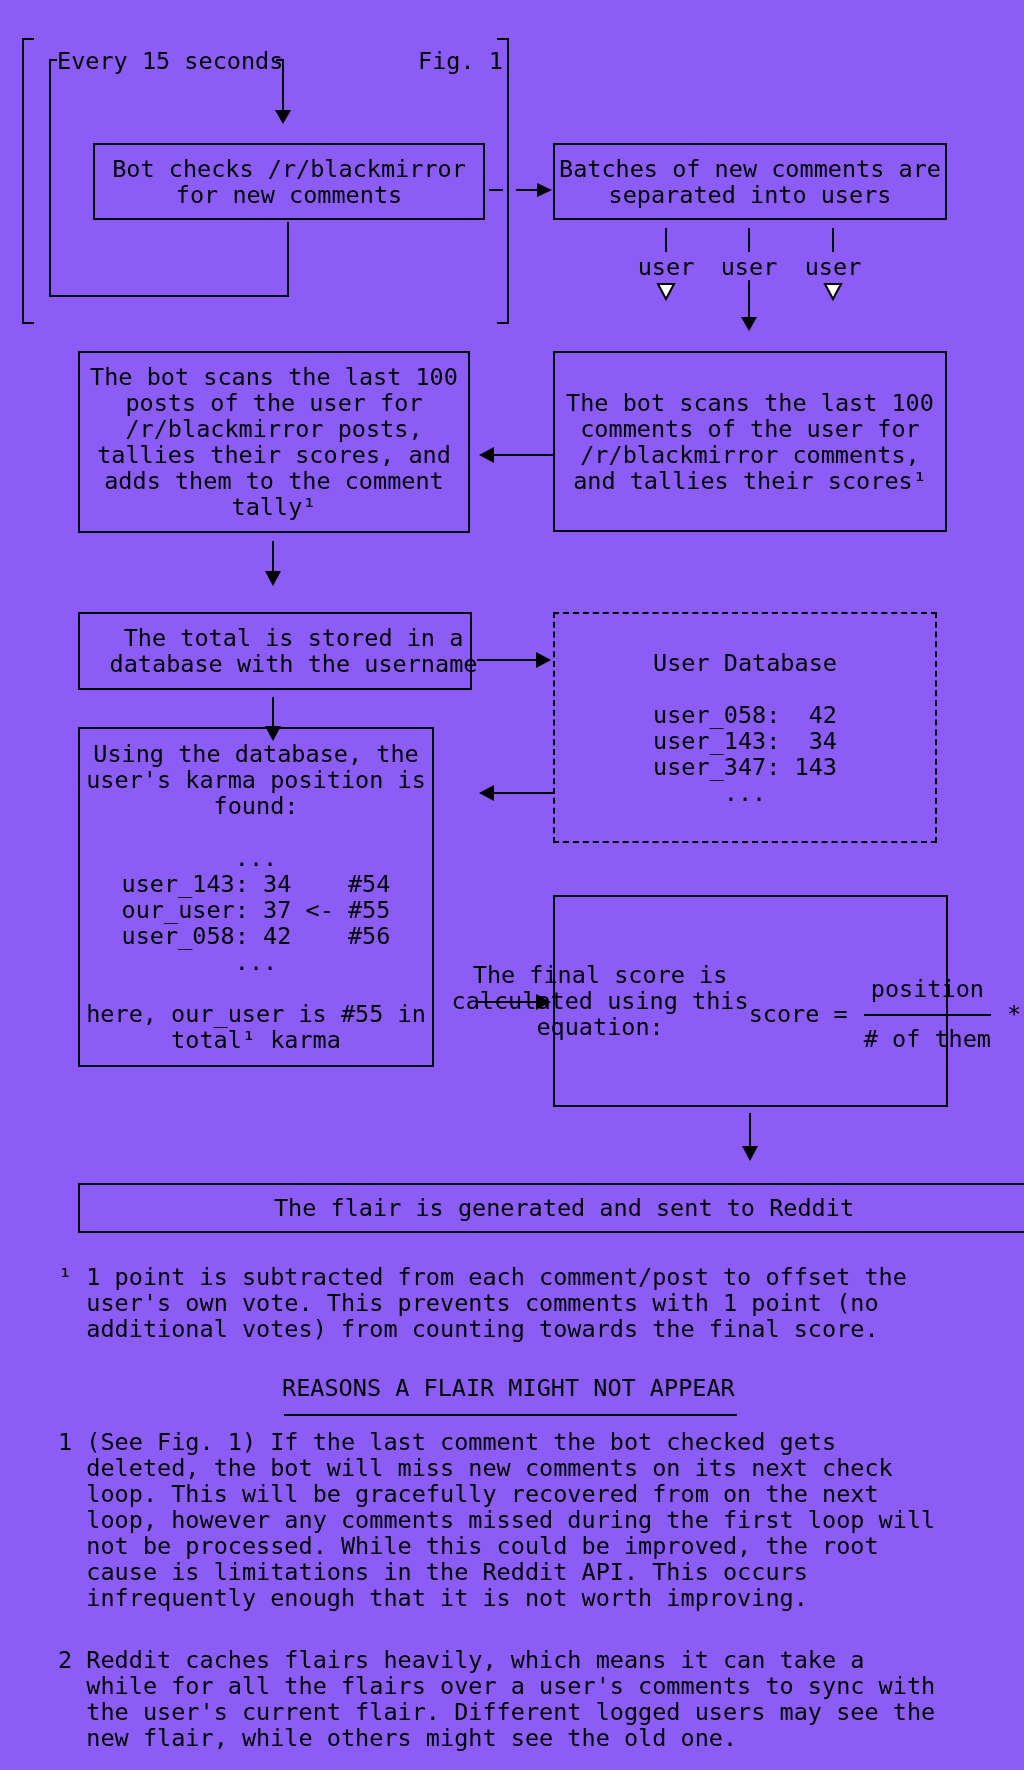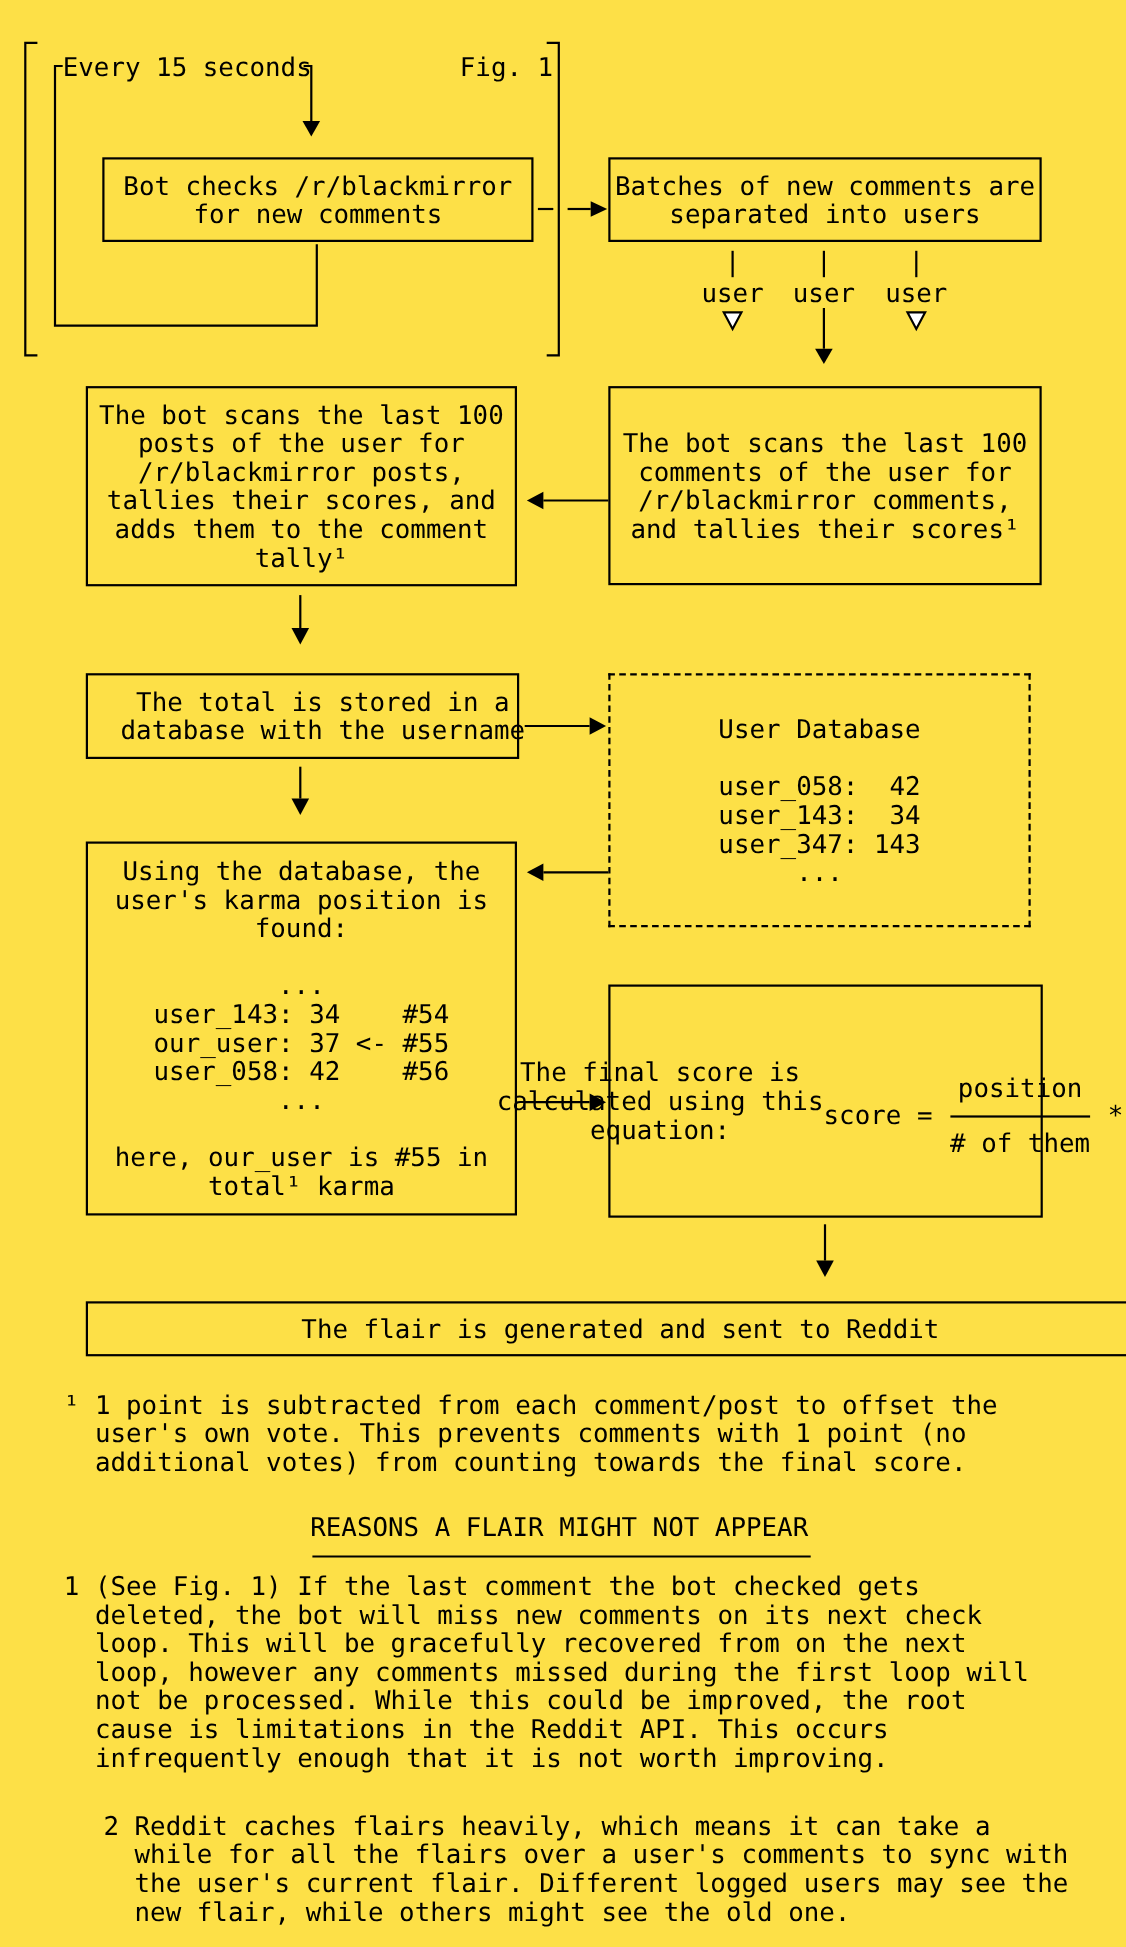--- a/index.html
+++ b/index.html
@@ -1,17 +1,17 @@
 <!DOCTYPE html>
 <html><head>
 <meta charset="utf-8">
 <style>
   html,body { margin:0; padding:0; background:#ffffff; }
   #stage {
-    position:relative; width:1024px; height:1770px; background:#fde047;
+    position:relative; width:1024px; height:1770px; background:#8b5cf6;
     font-family:"DejaVu Sans Mono","Liberation Mono",monospace;
     color:#000; overflow:hidden;
   }
   #connectors { position:absolute; left:0; top:0; width:1024px; height:1770px; }
   .txt {
     position:absolute;
     font:23.5px/26px "DejaVu Sans Mono","Liberation Mono",monospace;
     color:#000; white-space:pre;
   }
   .center-anchor { transform:translateX(-50%);text-align:center; }
@@ -112,21 +112,21 @@
 
   <div class="box dashed" style="left:553px; top:612px; width:384px; height:231px;">
     <span>User Database
 
 user_058:  42
 user_143:  34
 user_347: 143
 ...</span>
   </div>
 
-  <div class="box" style="left:78px; top:765px; width:392px; height:340px;">
+  <div class="box" style="left:78px; top:727px; width:356px; height:340px;">
     <span>Using the database, the
 user's karma position is
 found:
 
 ...
 user_143: 34    #54
 our_user: 37 &lt;- #55
 user_058: 42    #56
 ...
 
@@ -160,18 +160,18 @@
   <div class="txt" style="left:282px; top:1375px;">REASONS A FLAIR MIGHT NOT APPEAR</div>
 
   <div class="txt" style="left:58px; top:1429px;">1 (See Fig. 1) If the last comment the bot checked gets
   deleted, the bot will miss new comments on its next check
   loop. This will be gracefully recovered from on the next
   loop, however any comments missed during the first loop will
   not be processed. While this could be improved, the root
   cause is limitations in the Reddit API. This occurs
   infrequently enough that it is not worth improving.</div>
 
-  <div class="txt" style="left:58px; top:1647px;margin-left:36px;">2 Reddit caches flairs heavily, which means it can take a
+  <div class="txt" style="left:58px; top:1647px;">2 Reddit caches flairs heavily, which means it can take a
   while for all the flairs over a user's comments to sync with
   the user's current flair. Different logged users may see the
   new flair, while others might see the old one.</div>
 
 </div>
 
 </body></html>

